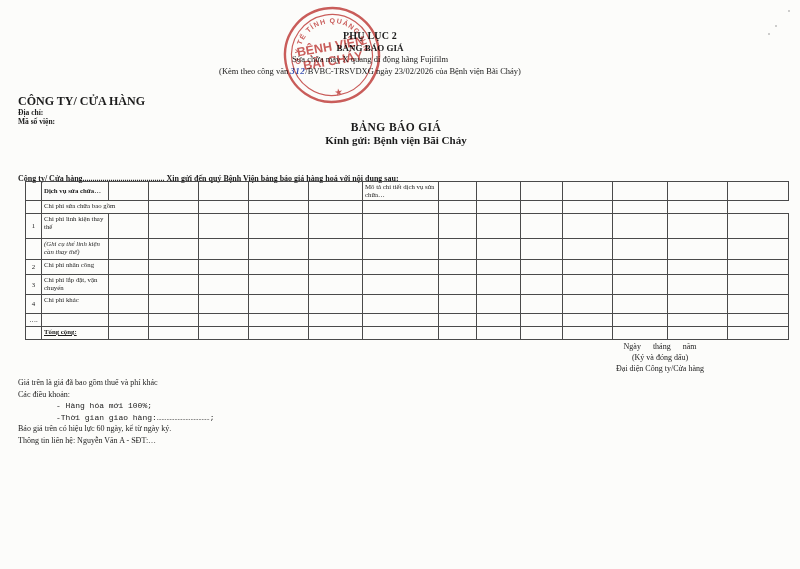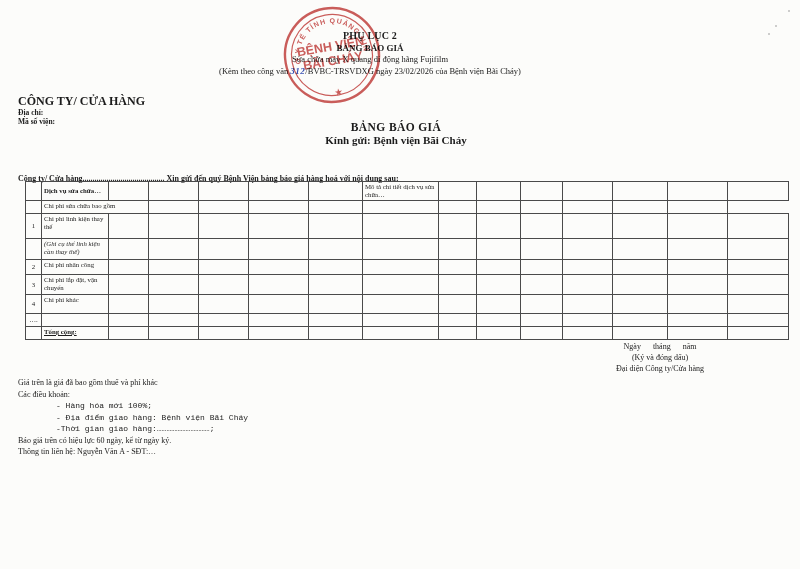--- a/index.html
+++ b/index.html
@@ -274,21 +274,20 @@
         <td></td>
     <td></td>
   </tr>
 </tbody>
   </table>
 
 <div class="abs notes">
   <div>Giá trên là giá đã bao gồm thuế và phí khác</div>
   <div>Các điều khoản:</div>
   <div class="ind">- Hàng hóa mới 100%;</div>
-  <div class="ind">- Địa điểm giao hàng: Bệnh viện Bãi Cháy</div>
   <div class="ind">-Thời gian giao hàng:……………………………;</div>
   <div>Báo giá trên có hiệu lực 60 ngày, kể từ ngày ký.</div>
   <div>Thông tin liên hệ: Nguyễn Văn A - SĐT:…</div>
 </div>
 
 <div class="abs sign">
   <div class="d">Ngày      tháng      năm</div>
   <div>(Ký và đóng dấu)</div>
   <div>Đại diện Công ty/Cửa hàng</div>
 </div>

